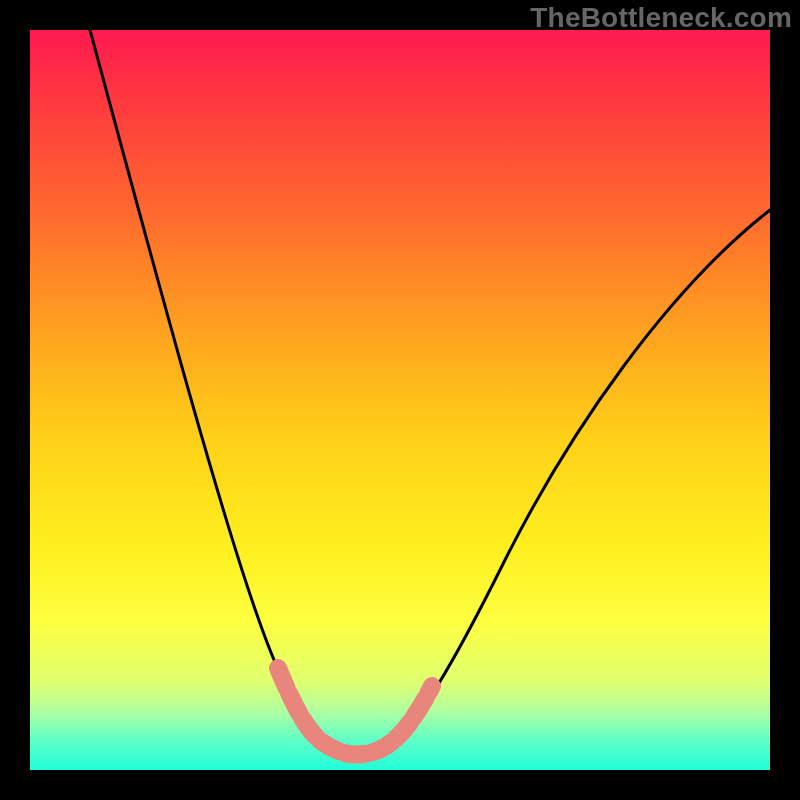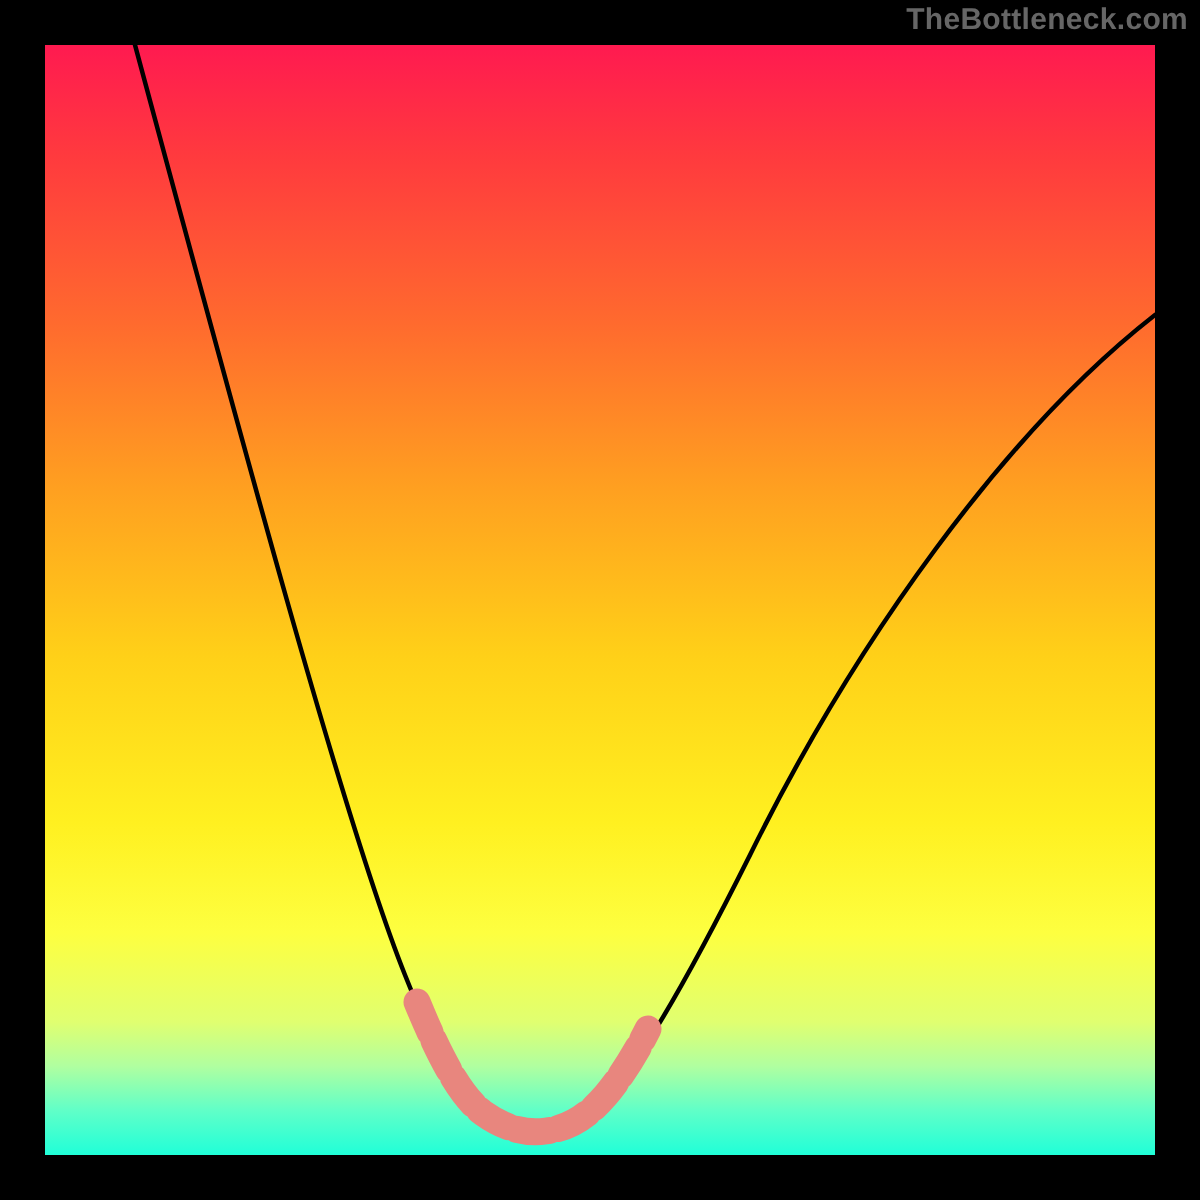--- a/index.html
+++ b/index.html
@@ -42,21 +42,21 @@
     top: 0;
     width: 740px;
     height: 740px;
     pointer-events: none;
   }
   .watermark {
     position: absolute;
     top: 2px;
     right: 8px;
     font-family: Arial, Helvetica, sans-serif;
-    font-size: 20px;
+    font-size: 28px;
     font-weight: 600;
     color: #666;
     letter-spacing: 0.2px;
   }
 </style>
 </head>
 <body>
 <div class="frame">
 
   <div class="watermark">TheBottleneck.com</div>

